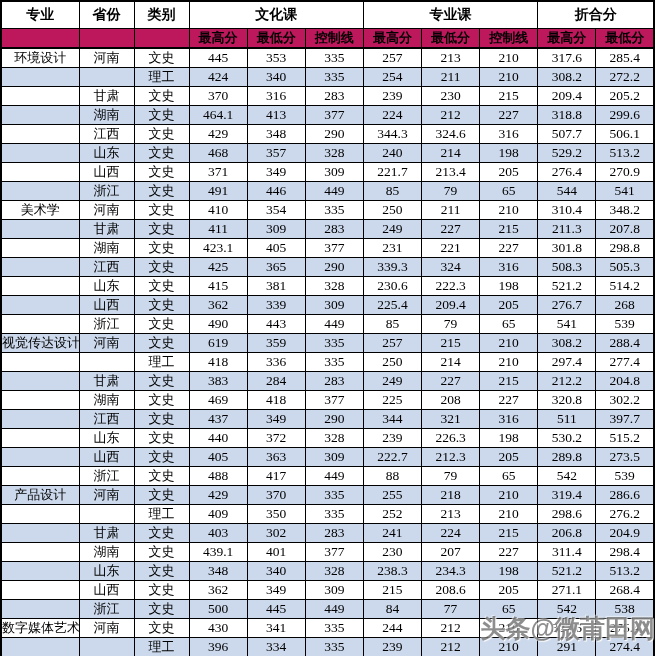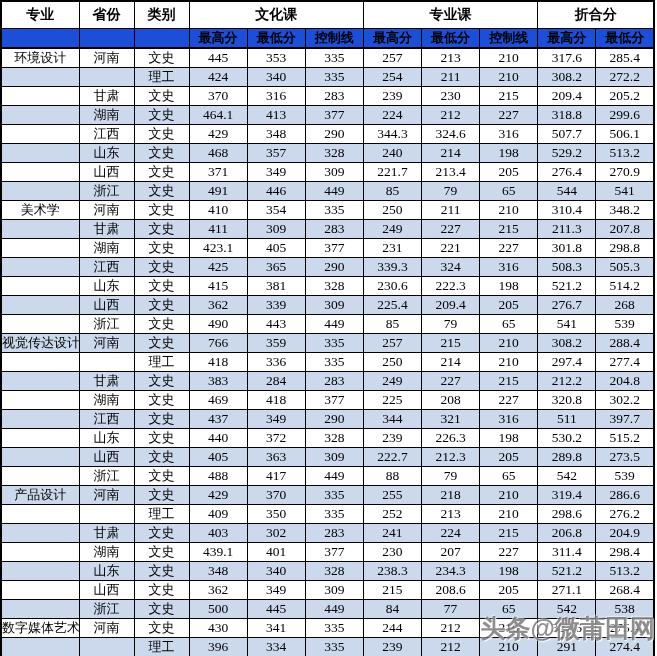--- a/index.html
+++ b/index.html
@@ -16,21 +16,21 @@
   col.c-prov{width:55px;}
   col.c-cat{width:55px;}
   th,td{
     border:1px solid #000;
     padding:0;text-align:center;vertical-align:middle;
     overflow:hidden;white-space:nowrap;
   }
   thead{border-bottom:2px solid #000;margin-top:44px;}
   thead tr.h1 th{height:26px;font-size:14px;font-weight:bold;background:#ffffff;}
   thead tr.h2 th{height:18px;font-size:13px;font-weight:bold;}
-  thead tr.h2 th,thead tr.h2 td{background:#1d4ed8;}
+  thead tr.h2 th,thead tr.h2 td{background:#be185d;}
   tbody tr{height:19px;}
   tbody tr.band td{background:#ccd9ec;}
   td.cjk{font-size:13px;}
   td.major{font-weight:normal;letter-spacing:0px;}
   td.num{
     font-family:"Liberation Serif","DejaVu Serif",serif;
     font-size:13.5px;
   }
   .watermark{
     position:absolute;right:2px;bottom:15px;
@@ -273,21 +273,21 @@
         <td class="num">85</td>
         <td class="num">79</td>
         <td class="num">65</td>
         <td class="num">541</td>
         <td class="num">539</td>
       </tr>
       <tr class="band">
         <td class="cjk major">视觉传达设计</td>
         <td class="cjk">河南</td>
         <td class="cjk">文史</td>
-        <td class="num">766</td>
+        <td class="num">619</td>
         <td class="num">359</td>
         <td class="num">335</td>
         <td class="num">257</td>
         <td class="num">215</td>
         <td class="num">210</td>
         <td class="num">308.2</td>
         <td class="num">288.4</td>
       </tr>
       <tr>
         <td class="cjk major"></td>

